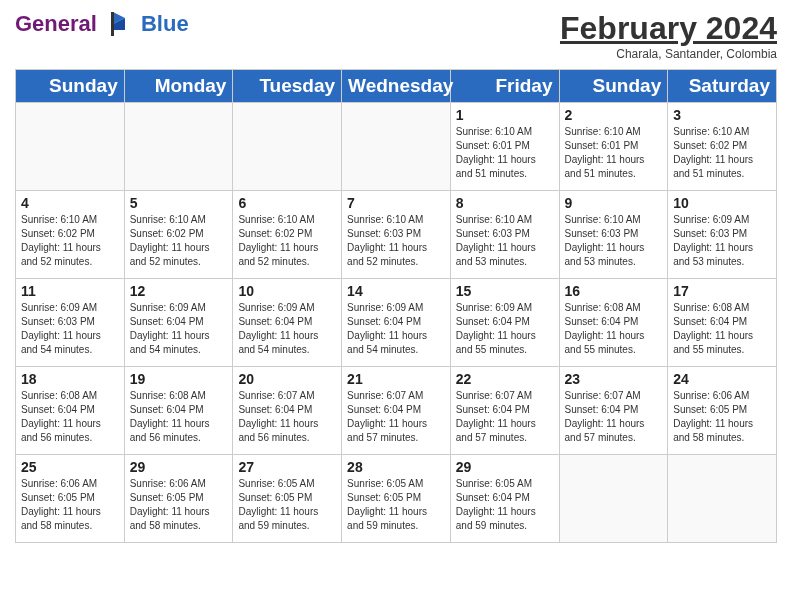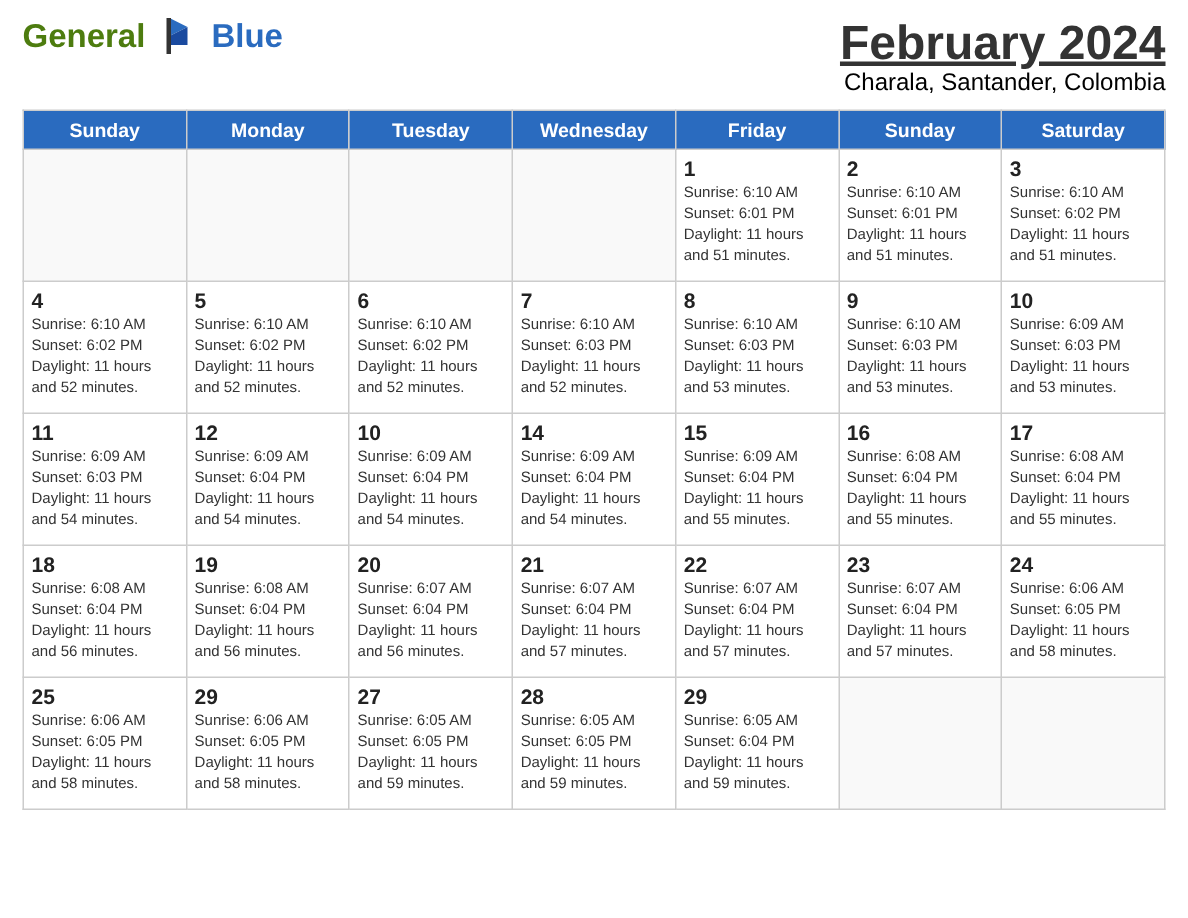--- a/index.html
+++ b/index.html
@@ -20,51 +20,51 @@
       display: flex;
       flex-direction: column;
       align-items: flex-start;
     }
     .logo-text {
       display: flex;
       align-items: center;
       font-size: 22px;
       font-weight: bold;
     }
-    .logo-general { color: #4d7c0f; }
+    .logo-general { color: #701a75; }
     .logo-blue { color: #2a6bbf; margin-left: 14px; }
     .logo-icon {
       width: 28px;
       height: 28px;
       margin-left: 2px;
     }
     .title-block {
       text-align: right;
     }
     .month-year {
       font-size: 32px;
       font-weight: bold;
       color: #333;
       text-decoration: underline;
     }
     .location {
-      font-size: 16px;
-      color: #000000;
+      font-size: 12px;
+      color: #404040;
     }
     .calendar {
       width: 100%;
       border-collapse: collapse;
       table-layout: fixed;
     }
     .calendar th {
       background: #2a6bbf;
       color: #fff;
-      text-align: center;
+      text-align: right;
       padding: 5px 6px;
-      font-size: 13px;
+      font-size: 19px;
       border: 1px solid #ccc;
     }
     .calendar td {
       border: 1px solid #ccc;
       vertical-align: top;
       padding: 4px 5px;
       font-size: 11px;
       height: 88px;
       background: #fff;
     }

